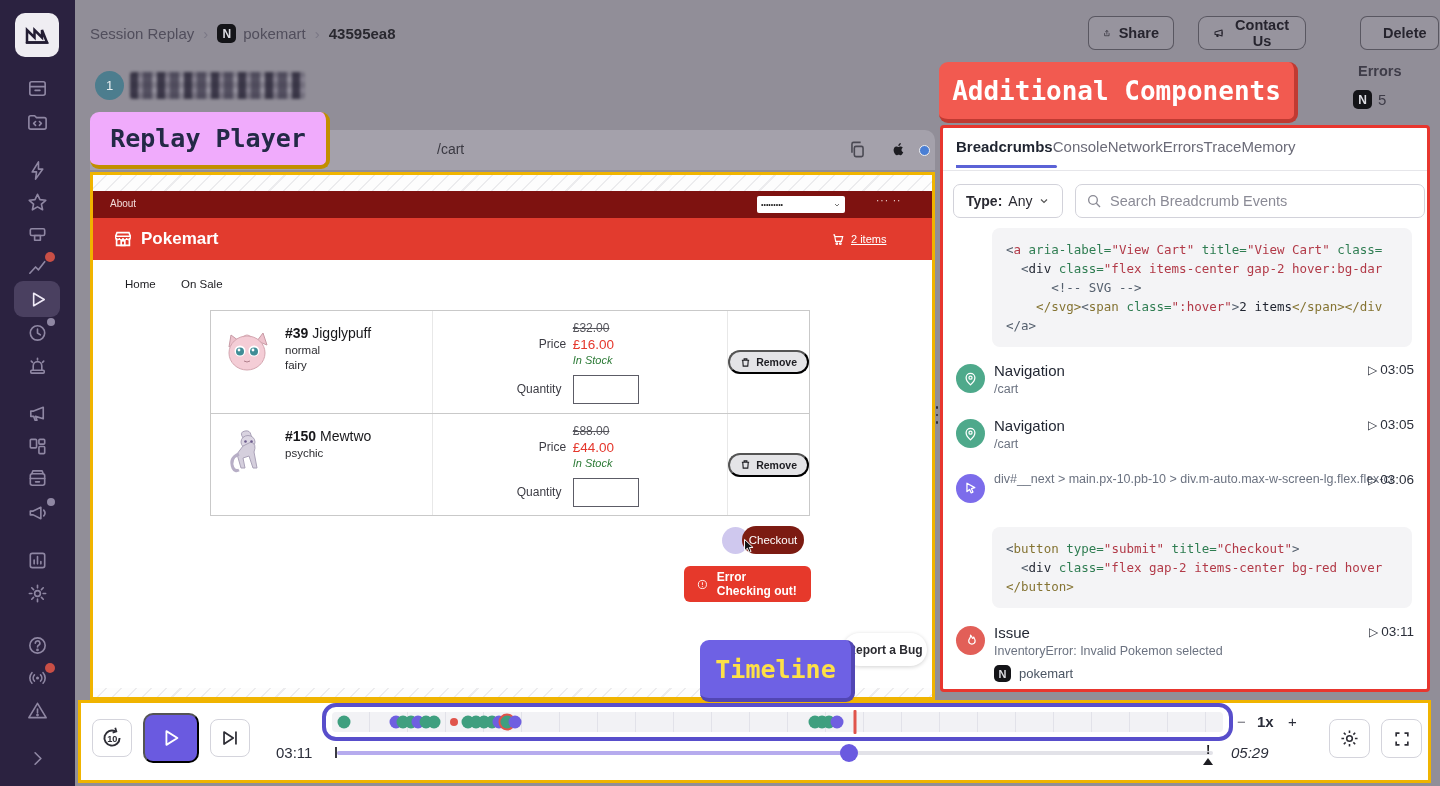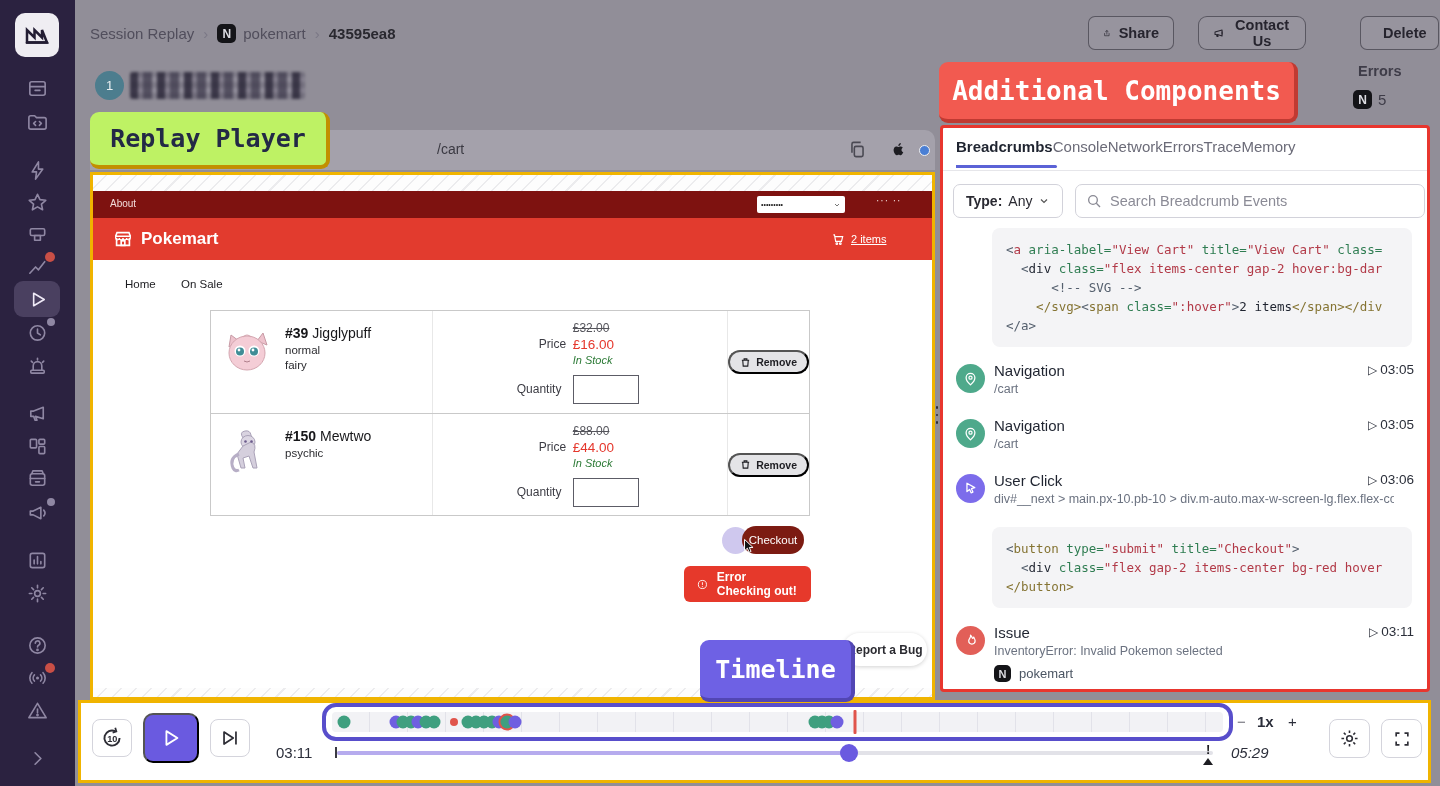--- a/index.html
+++ b/index.html
@@ -23,25 +23,25 @@
   .crumb-last { color:#29282f; font-weight:bold; }
   .nbadge { display:inline-flex; align-items:center; justify-content:center; width:19px; height:19px;
             background:#141418; color:#dcdce2; border-radius:5px; font-weight:bold; font-size:12px; vertical-align:-4px; margin-right:7px; }
   .topbtn { position:absolute; top:16px; height:34px; border:1.5px solid rgba(38,36,48,.55); border-radius:7px;
             display:flex; align-items:center; gap:8px; padding:0 14px; color:#26242e; font-weight:bold; font-size:14.5px; background:rgba(255,255,255,.06); }
   .statlabel { color:#3e3c48; font-weight:bold; font-size:14.5px; }
 
   
   .ann { position:absolute; z-index:40; display:flex; align-items:center; justify-content:center;
          font-family:"DejaVu Sans Mono", monospace; font-weight:bold; border-radius:9px; }
-  #ann-replay   { left:90px;  top:112px; width:240px; height:57px; background:#bef264; color:#232946; font-size:25px;
+  #ann-replay   { left:90px;  top:112px; width:240px; height:57px; background:#f0abfc; color:#232946; font-size:25px;
                   border-right:4px solid #c28f00; border-bottom:4px solid #c28f00; }
   #ann-add      { left:939px; top:62px;  width:359px; height:61px; background:#f25a50; color:#ffffff; font-size:26px;
                   border-right:4px solid #c03a32; border-bottom:4px solid #c03a32; }
-  #ann-timeline { left:700px; top:640px; width:155px; height:62px; background:#6e61e4; color:#ffffff; font-size:25px;
+  #ann-timeline { left:700px; top:640px; width:155px; height:62px; background:#6e61e4; color:#fde047; font-size:25px;
                   border-right:4px solid #5246b4; border-bottom:4px solid #5246b4; }
 
   
   #urlbar { position:absolute; left:90px; top:130px; width:845px; height:40px; background:#a4a1ab;
             border-radius:10px 10px 0 0; }
   #urltext { position:absolute; left:347px; top:11px; color:#3a3942; font-size:14px; }
 
   
   #player-border { position:absolute; left:90px; top:172px; width:845px; height:528px;
                    border:3px solid #f0b400; background:#ffffff; z-index:10; }
@@ -504,21 +504,20 @@
           <div class="ev-title">Navigation</div>
           <div class="ev-sub">/cart</div>
           <div class="ev-time"><span class="tri">▷</span><span>03:05</span></div>
         </div>
         <div class="ev">
           <div class="ev-icon ev-purple">
             <svg width="17" height="17" viewBox="0 0 24 24" fill="none" stroke="#ffffff" stroke-width="1.8" stroke-linecap="round" stroke-linejoin="round">
               <path d="M7 4.5l11 6.2-4.6 1.5 2 4.8-2.6 1.1-2-4.8-3.8 3z"></path>
             </svg>
           </div>
-          <div class="ev-title">User Click</div>
           <div class="ev-sub">div#__next &gt; main.px-10.pb-10 &gt; div.m-auto.max-w-screen-lg.flex.flex-col …</div>
           <div class="ev-time"><span class="tri">▷</span><span>03:06</span></div>
         </div>
         <div class="codeblock" style="margin: 4px 0px 16px 36px;"><div><span class="cg">&lt;</span><span class="co">button</span><span class="cg"> </span><span class="ca">type=</span><span class="cr">"submit"</span><span class="cg"> </span><span class="ca">title=</span><span class="cr">"Checkout"</span><span class="cg">&gt;</span></div><div><span class="cg">  &lt;</span><span class="cd">div</span><span class="cg"> </span><span class="ca">class=</span><span class="cr">"flex gap-2 items-center bg-red hover</span></div><div><span class="co">&lt;/button&gt;</span></div></div>
         <div class="ev">
           <div class="ev-icon ev-red">
             <svg width="17" height="17" viewBox="0 0 24 24" fill="none" stroke="#ffffff" stroke-width="1.8" stroke-linecap="round" stroke-linejoin="round">
               <path d="M12 4.5c1.5 2.8-2.5 4.5-2.5 8a4.5 4.5 0 0 0 9 0c0-2-1-3.4-2-5.2-.8 1.8-1.6 2-2.1.8-.5-1.2-1.2-2.4-2.4-3.6z"></path>
             </svg>
           </div>

